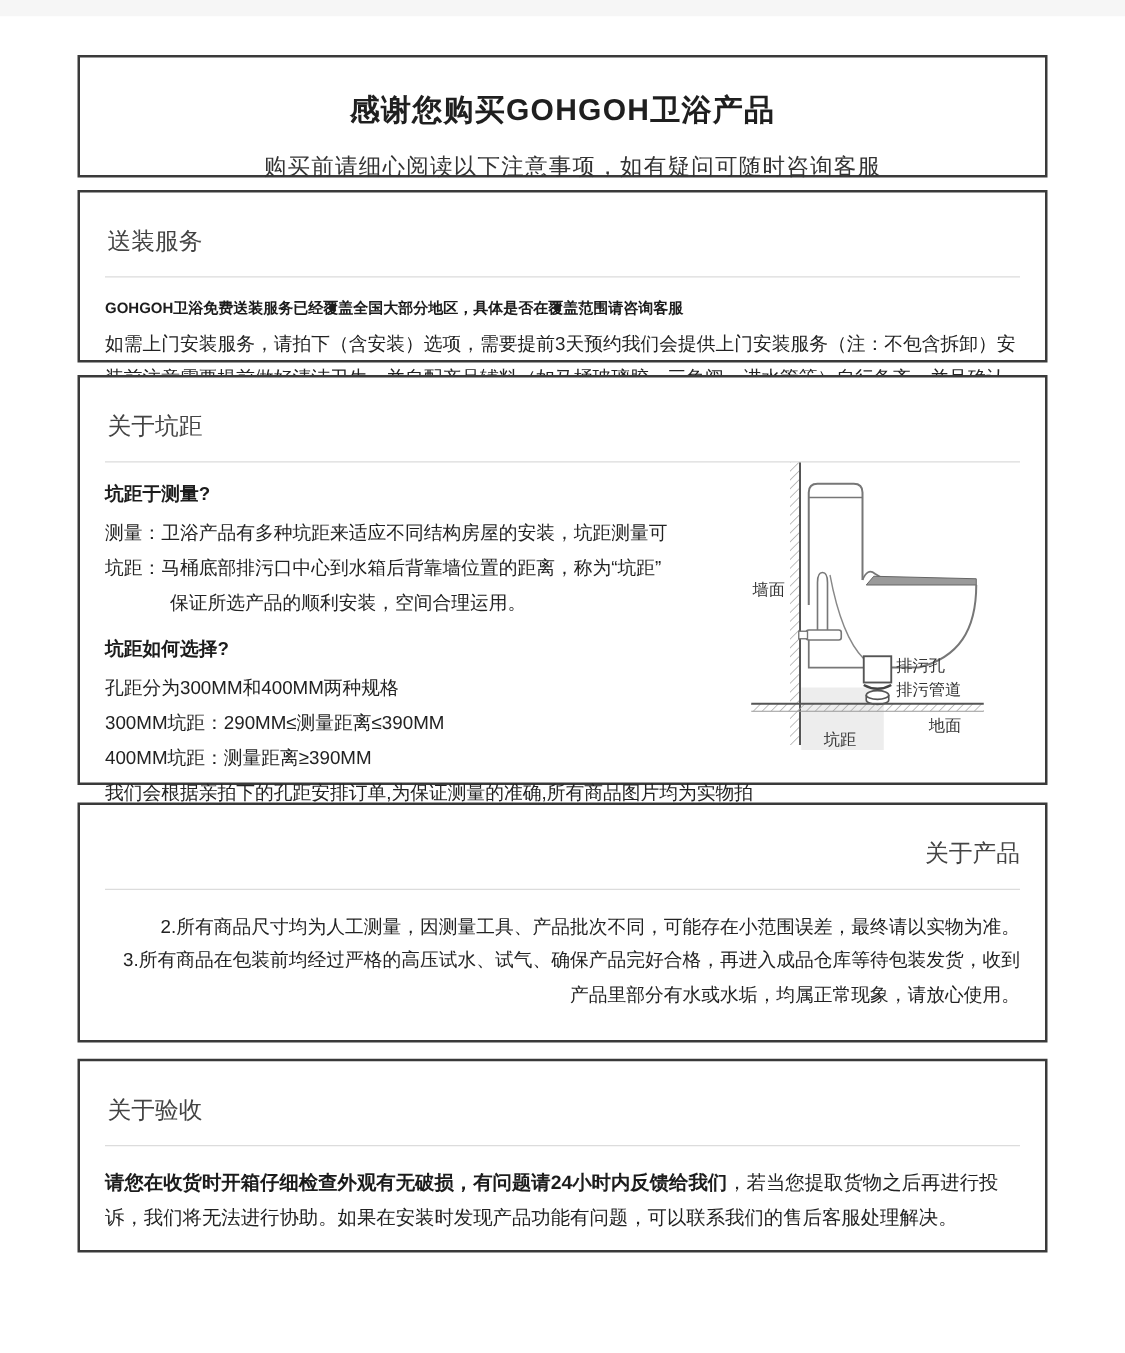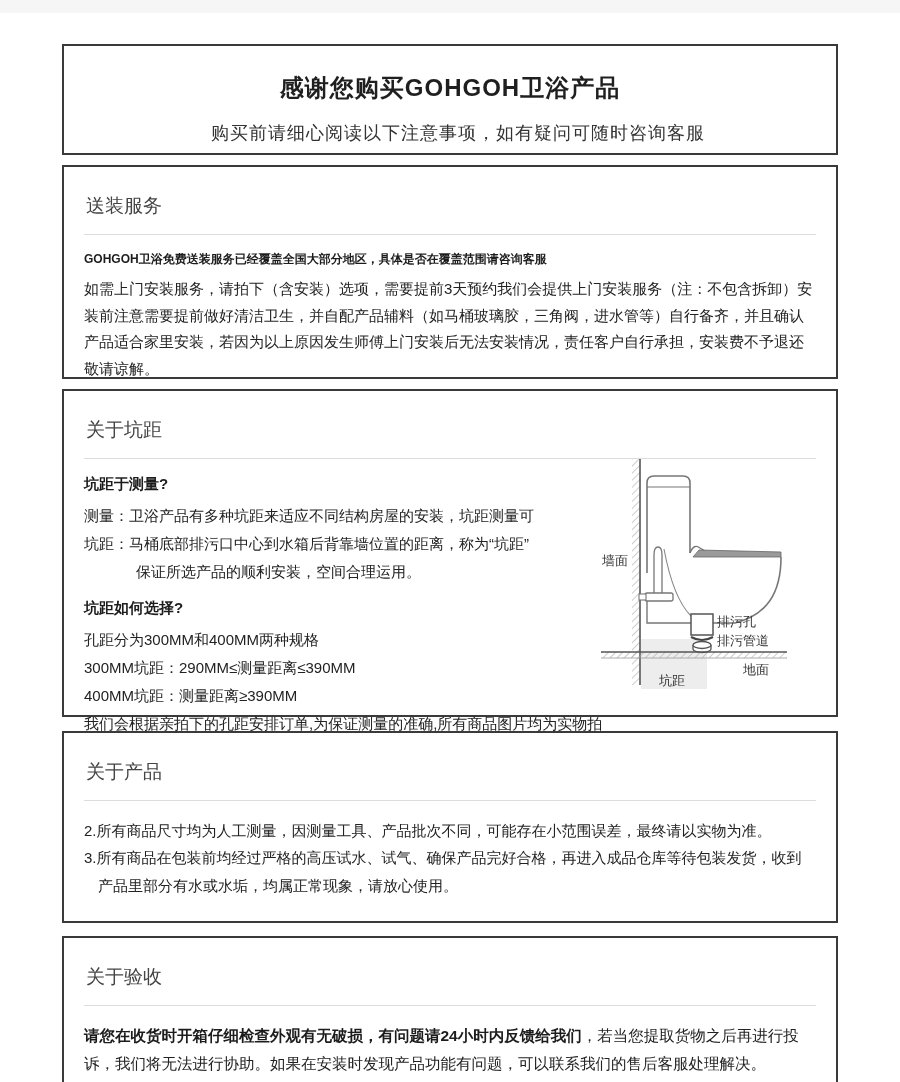--- a/index.html
+++ b/index.html
@@ -12,46 +12,46 @@
   }
   .top-strip{height:13px;background:#f6f6f6;width:100%;}
   .wrap{padding:31px 62px 0 62px;}
   .box{
     border:2px solid #3a3a3a;
     background:#fff;
     box-sizing:border-box;
     width:776px;
   }
   
-  .box-header{height:111px;text-align:center;margin-bottom:10px;}
+  .box-header{height:98px;text-align:center;margin-bottom:10px;}
   .main-title{
     font-size:24px;font-weight:bold;color:#1f1f1f;
     margin:26px 0 0 0;letter-spacing:1px;
   }
   .sub-title{font-size:18px;color:#333;margin:17px 0 0 16px;letter-spacing:1px;}
   
   .section{padding:20px 20px 0 20px;margin-bottom:10px;position:relative;}
   .section-title{font-size:19px;color:#444;font-weight:normal;margin:6px 0 0 2px;}
   .divider{border:none;border-top:1px solid #dcdcdc;margin:15px 0 16px 0;}
   .para{font-size:15px;line-height:1.78;color:#222;margin:0;}
   .bold{font-weight:bold;color:#1c1c1c;}
   
-  .box-delivery{height:214px;}
+  .box-delivery{height:138px;}
   .box-delivery .highlight{font-size:12px;font-weight:bold;color:#1c1c1c;margin:0 0 8px 0;}
   
   .box-pit{height:328px;margin-bottom:14px;}
   .pit-left{max-width:545px;}
   .pit-q{font-size:15px;font-weight:bold;color:#1c1c1c;margin:2px 0 8px 0;}
   .pit-line{font-size:15px;color:#222;line-height:1.85;margin:0;}
   .pit-indent{padding-left:52px;}
   .pit-q2{margin-top:14px;}
   .diagram{position:absolute;right:6px;top:62px;}
   .diagram text{font-size:13px;fill:#333;font-family:"Liberation Sans", sans-serif;}
   
-  .box-product{height:192px;margin-bottom:13px;}
+  .box-product{height:192px;margin-bottom:13px;text-align:right;}
   .product-item{
     font-size:15px;color:#222;line-height:1.82;margin:0;
     padding-left:14px;text-indent:-14px;
   }
   
   .box-inspect{height:155px;margin-bottom:0;}
   .box-inspect .para{font-size:15.5px;line-height:1.8;}
 </style>
 </head>
 <body>

